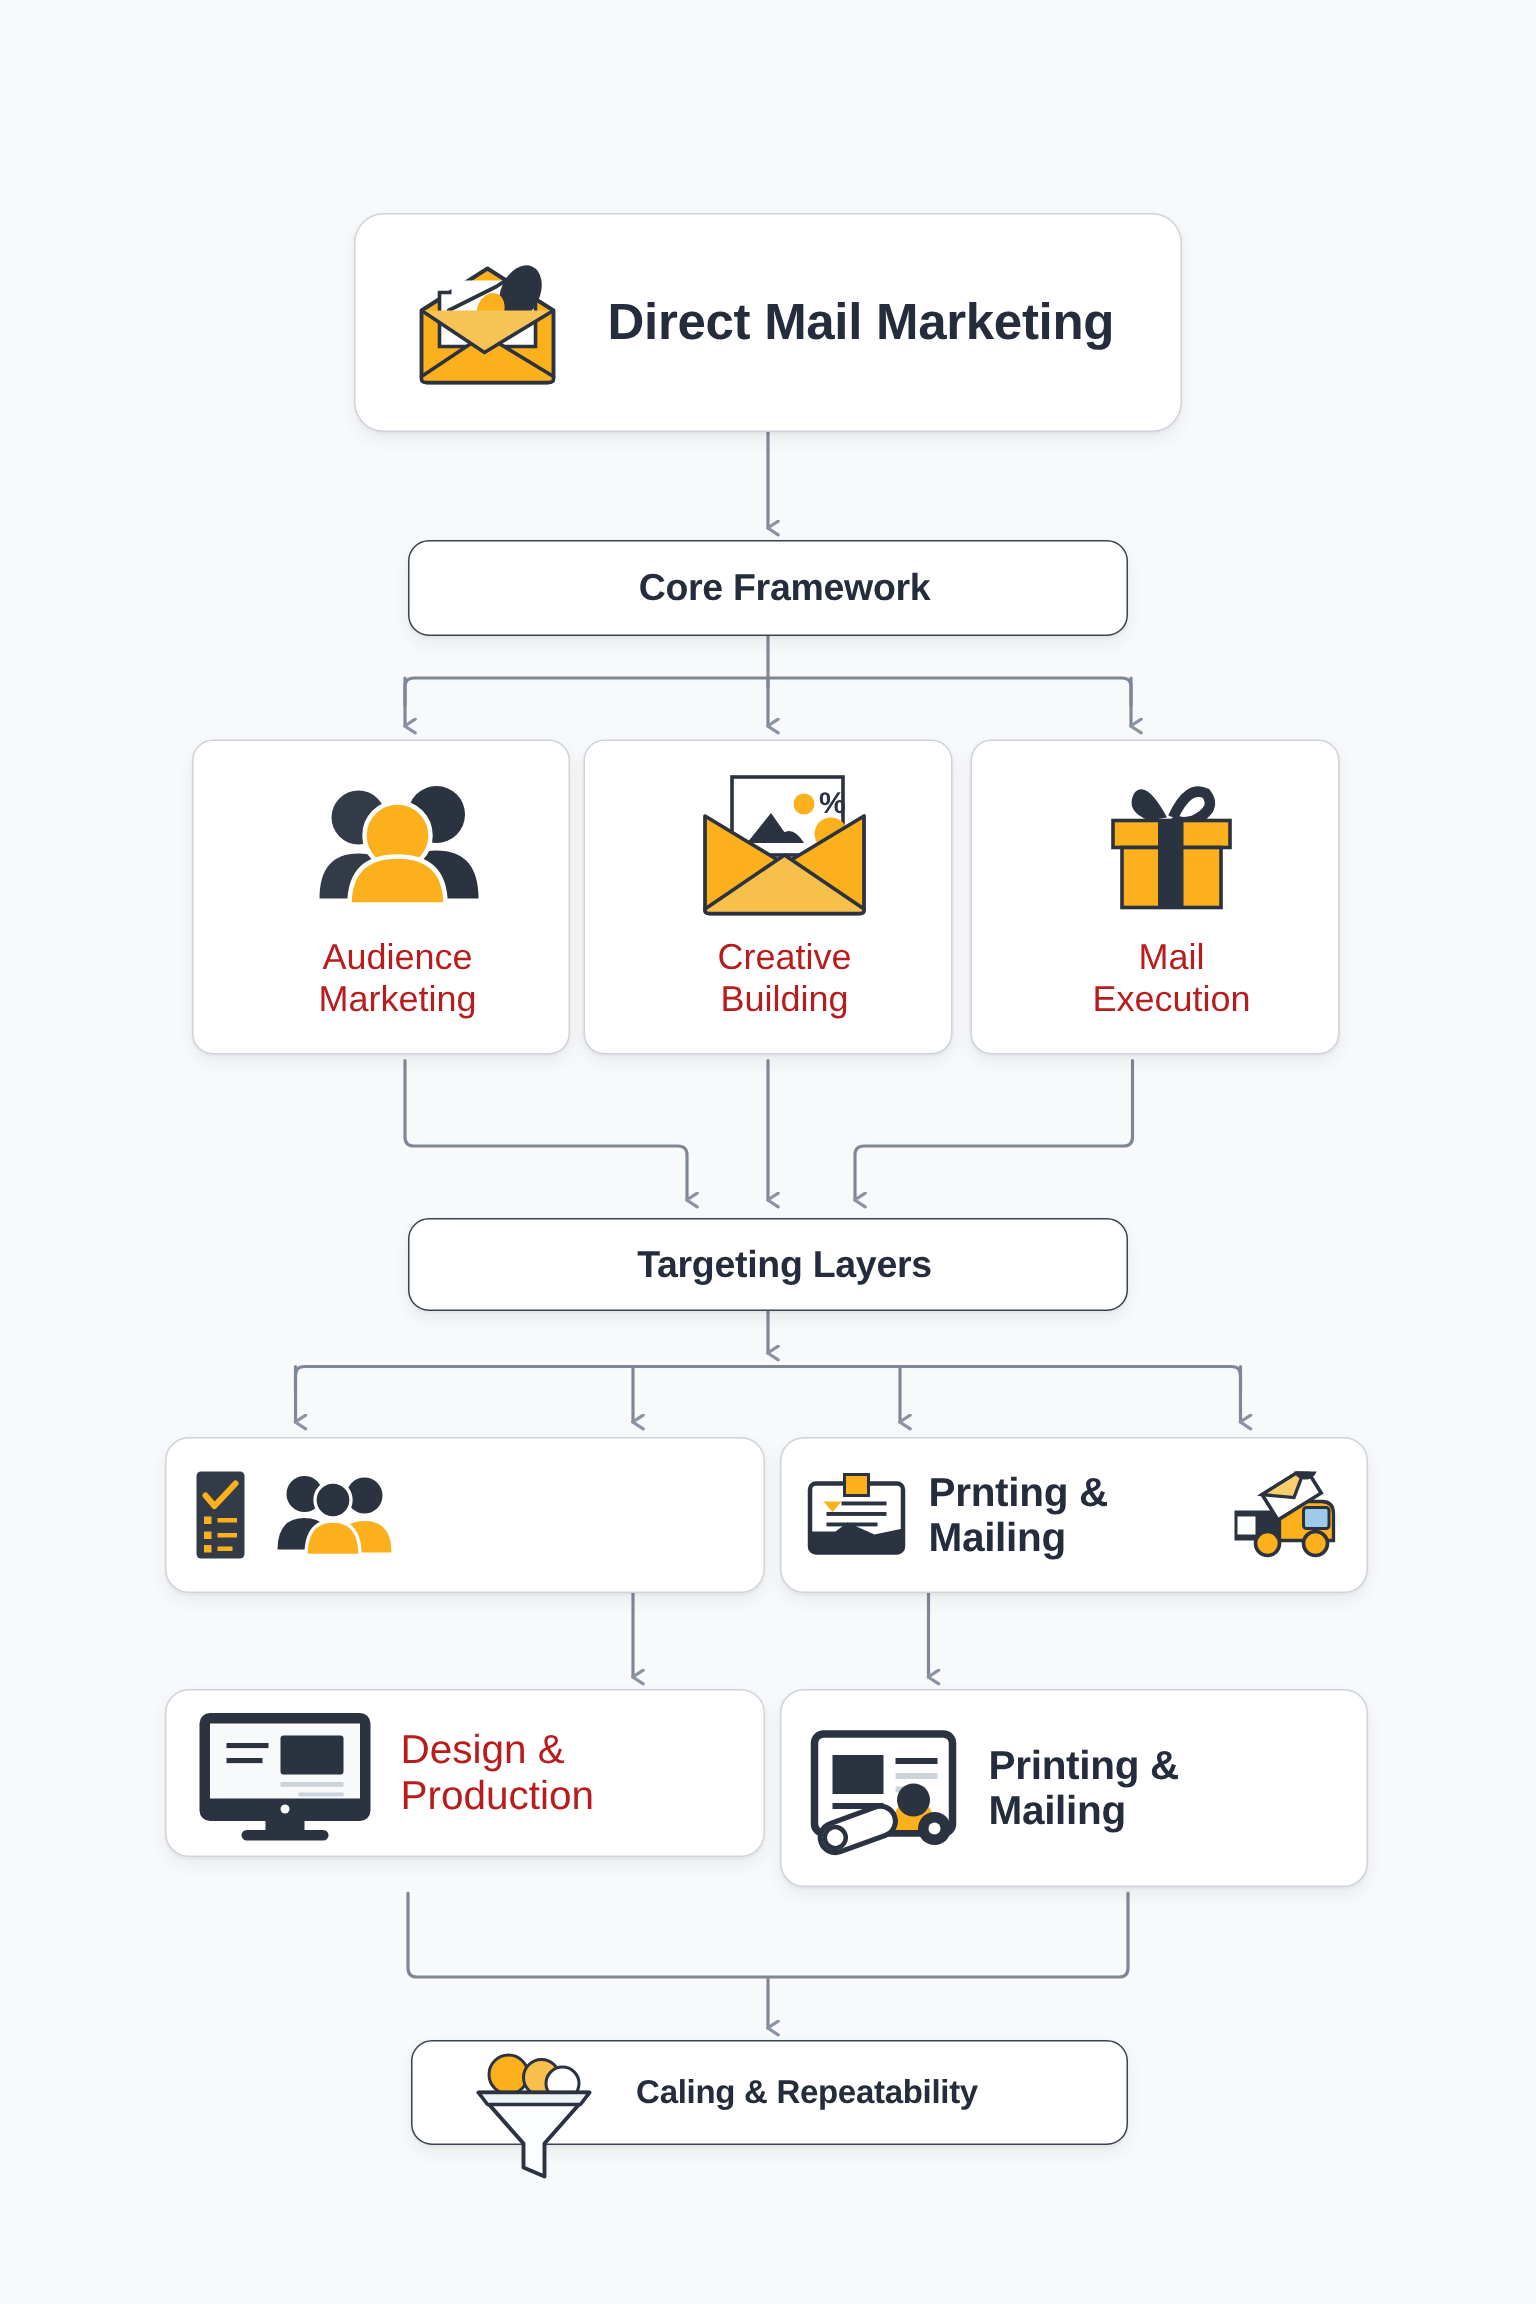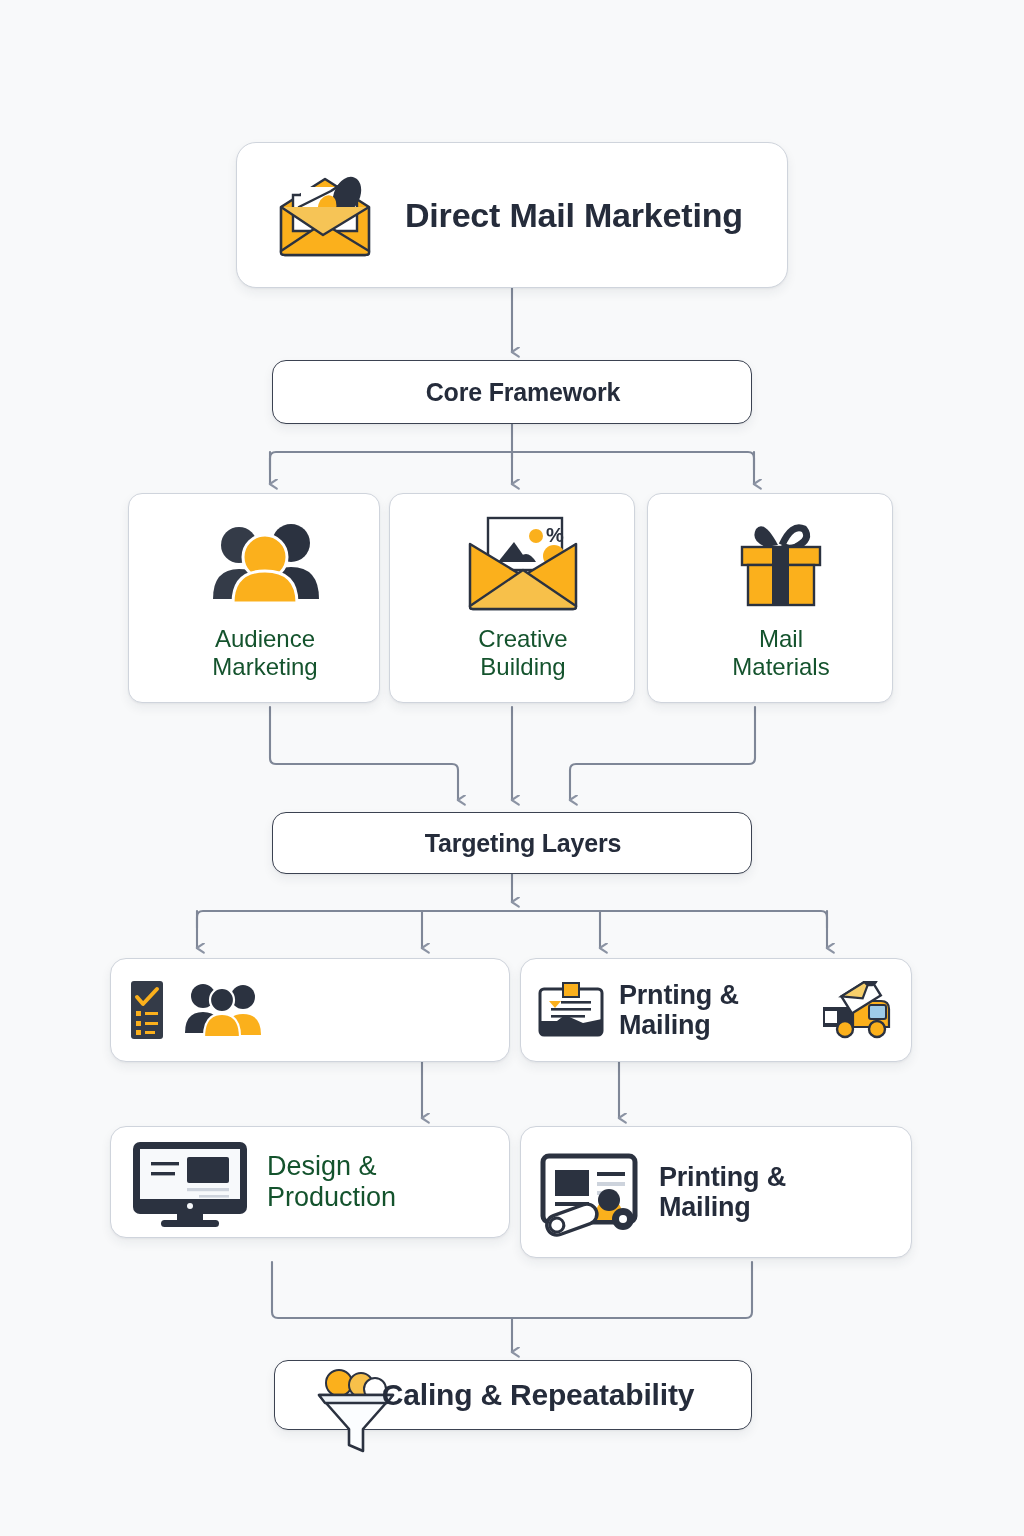--- a/index.html
+++ b/index.html
@@ -43,21 +43,21 @@
   .node.card { flex-direction: column; justify-content: center; border-radius: 14px; }
   .node.wide { padding: 0 16px; gap: 14px; }
 
   .title-txt {
     color: #252c3b;
     font-weight: 700;
     letter-spacing: -0.2px;
     line-height: 1.12;
   }
   .label-reg {
-    color: #14532d;
+    color: #b91c1c;
     font-weight: 400;
     line-height: 1.16;
     text-align: center;
   }
 
   
   #n-root     { left:236px; top:142px; width:552px; height:146px; border-radius:20px; padding-left:34px; gap:26px; }
   #n-root .title-txt { font-size: 34px; }
 
   #n-core     { left:272px; top:360px; width:480px; height:64px; }
@@ -76,21 +76,21 @@
   #n-print1   { left:520px; top:958px; width:392px; height:104px; }
   #n-design   { left:110px; top:1126px; width:400px; height:112px; }
   #n-print2   { left:520px; top:1126px; width:392px; height:132px; }
 
   #n-list .label-reg   { font-size: 26px; text-align:left; flex:1; }
   #n-print1 .title-txt { font-size: 27px; flex:1; }
   #n-design .label-reg { font-size: 27px; text-align:left; flex:1; }
   #n-print2 .title-txt { font-size: 27px; flex:1; }
 
   #n-scale    { left:274px; top:1360px; width:478px; height:70px; }
-  #n-scale .title-txt { font-size: 30px; position: relative; left: 14px; }
+  #n-scale .title-txt { font-size: 22px; position: relative; left: 14px; }
   #n-scale .funnel-ic { position:absolute; left:34px; top:6px; }
 
   .ic { display:block; }
 </style>
 </head>
 <body>
 
 <div id="canvas">
 
   <svg id="wires" viewBox="0 0 1024 1536">
@@ -187,21 +187,21 @@
     <span class="icon-wrap">
       <svg class="ic" width="110" height="92" viewBox="0 0 110 92">
         <path d="M40 30 Q24 24 30 12 Q38 2 52 28" fill="#2b3240"></path>
         <path d="M56 28 Q66 6 78 12 Q86 22 70 30 Q60 33 56 28" fill="none" stroke="#2b3240" stroke-width="7"></path>
         <rect x="16" y="30" width="78" height="18" fill="#fbb01c" stroke="#2b3240" stroke-width="2.4"></rect>
         <rect x="22" y="48" width="66" height="40" fill="#fbb01c" stroke="#2b3240" stroke-width="2.4"></rect>
         <rect x="46" y="30" width="17" height="58" fill="#2b3240"></rect>
       </svg>
     </span>
     <span class="label-reg">Mail</span>
-    <span class="label-reg" style="margin-top:0">Materials</span>
+    <span class="label-reg" style="margin-top:0">Execution</span>
   </div>
 
   <div class="node bar" id="n-exec">
     <span class="title-txt">Targeting Layers</span>
   </div>
 
   <div class="node wide" id="n-list">
     <span>
       <svg class="ic" width="40" height="62" viewBox="0 0 40 62">
         <rect x="4" y="2" width="32" height="58" rx="3" fill="#343b48"></rect>

